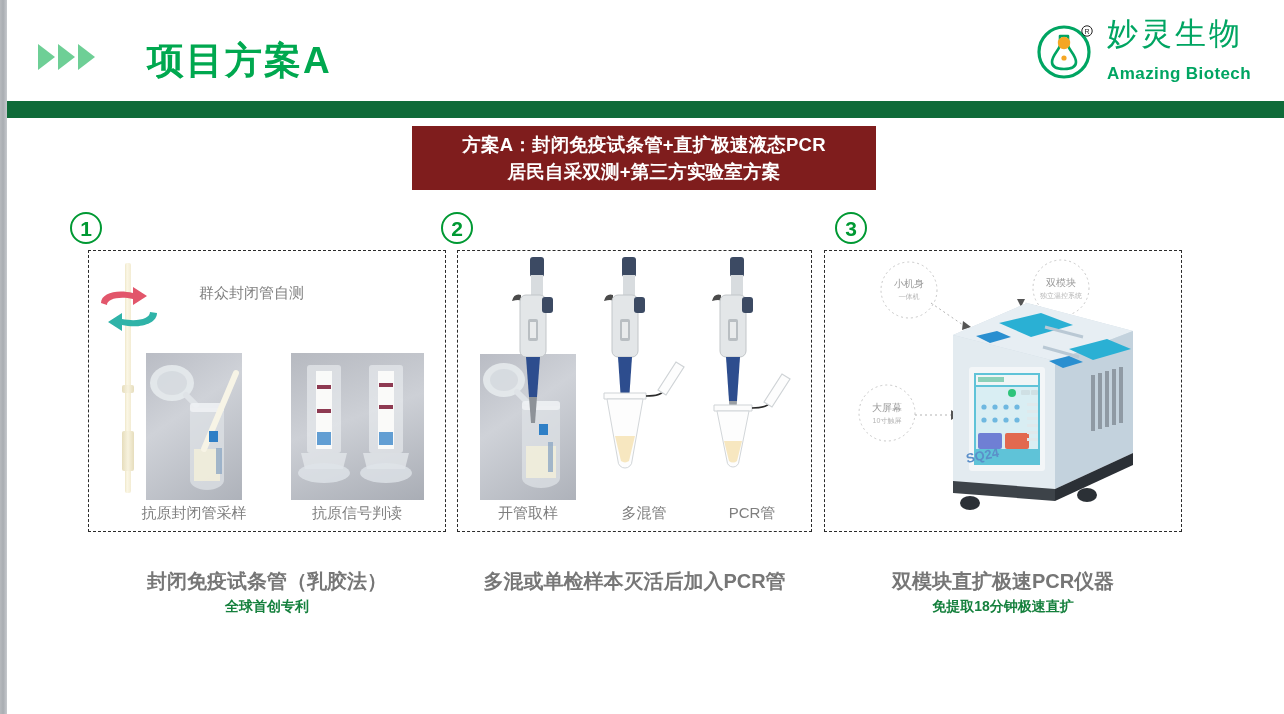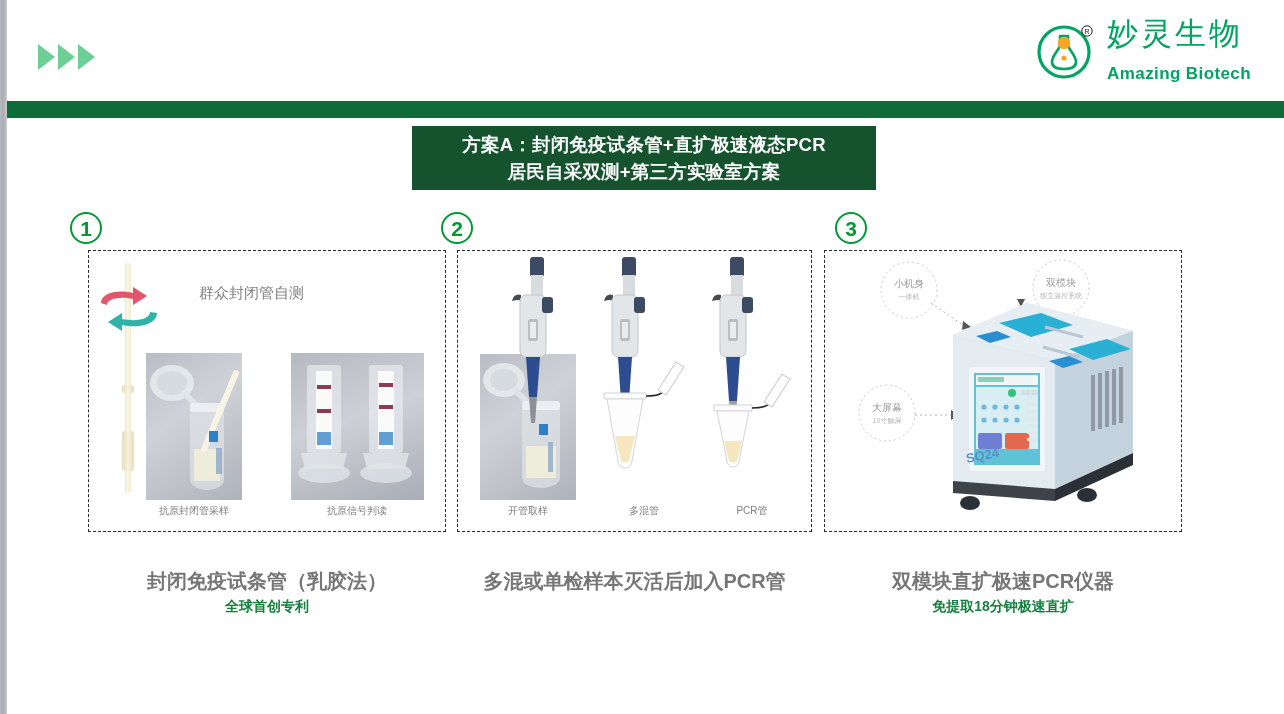--- a/index.html
+++ b/index.html
@@ -64,21 +64,21 @@
   .green-rule {
     position: absolute; left: 7px; top: 101px;
     width: 1277px; height: 17px;
     background: #0f6b39;
   }
 
   
   .banner {
     position: absolute; left: 412px; top: 126px;
     width: 464px; height: 64px;
-    background: #14532d;
+    background: #7f1d1d;
     display: flex; flex-direction: column;
     align-items: center; justify-content: center;
     gap: 2px;
   }
   .banner-line {
     color: #ffffff; font-size: 18.5px; font-weight: bold;
     letter-spacing: .2px; white-space: nowrap;
   }
 
   
@@ -119,21 +119,21 @@
   .swab-seg {
     position: absolute; left: 1px; width: 12px; height: 8px;
     background: linear-gradient(to right, #e6ddbc, #f7f2de, #e6ddbc);
     border-radius: 2px;
   }
   .swirl { position: absolute; left: -26px; top: 20px; width: 68px; height: 56px; }
 
   
   .photo { position: absolute; overflow: hidden; }
   .photo-cap {
-    position: absolute; font-size: 10px; color: #7e7e7e;
+    position: absolute; font-size: 15px; color: #7e7e7e;
     white-space: nowrap; text-align: center;
   }
 
   .ph-tube-bg {
     width: 100%; height: 100%;
     background: linear-gradient(145deg, #b9bcc4 0%, #cfd2d8 40%, #aeb2ba 100%);
   }
   .ph-strip-bg {
     width: 100%; height: 100%;
     background: linear-gradient(160deg, #b6b9c0 0%, #cdd0d6 45%, #a9adb5 100%);
@@ -167,20 +167,21 @@
   <div class="edge-strip"></div>
 
   <div class="header">
 
     <div class="chevrons">
       <span class="chev"></span>
         <span class="chev"></span>
         <span class="chev"></span>
     </div>
 
+    <div class="page-title">项目方案A</div>
 
     <div class="logo">
       <div class="logo-mark">
         <svg width="62" height="62" viewBox="0 0 62 62">
           <circle cx="28" cy="33" r="25" fill="none" stroke="#00a562" stroke-width="3.2"></circle>
           <path d="M24 17 L24 26 C24 30 16 36 16 43 C16 47.5 20.5 50 28 50 C35.5 50 40 47.5 40 43 C40 36 32 30 32 26 L32 17 Z" fill="none" stroke="#00a562" stroke-width="2.6" stroke-linejoin="round"></path>
           <circle cx="28" cy="24" r="6.2" fill="#f5a623"></circle>
           <circle cx="28" cy="39" r="2.6" fill="#f5a623"></circle>
           <g>
             <circle cx="51" cy="12" r="5.2" fill="none" stroke="#222" stroke-width="1"></circle>

